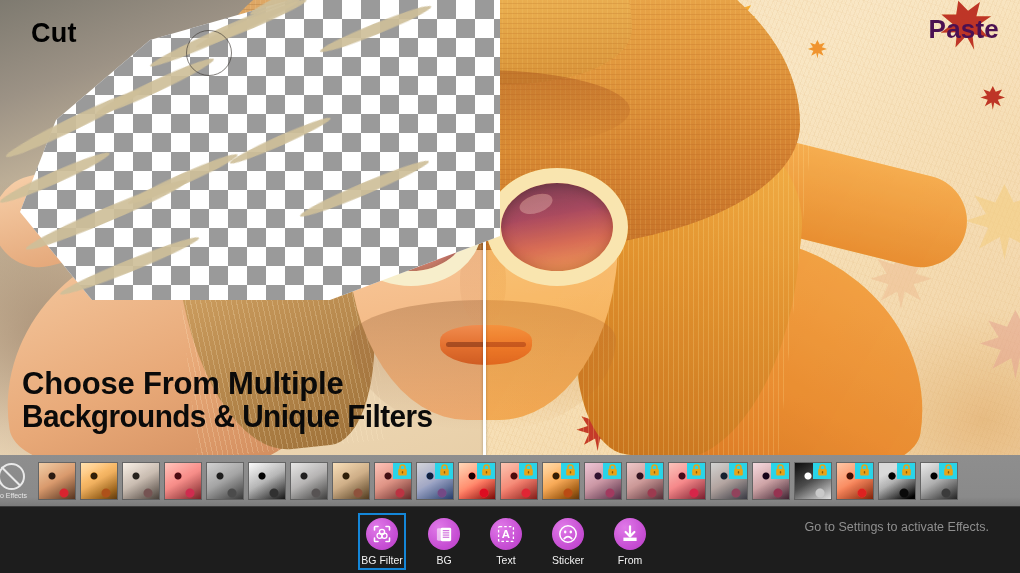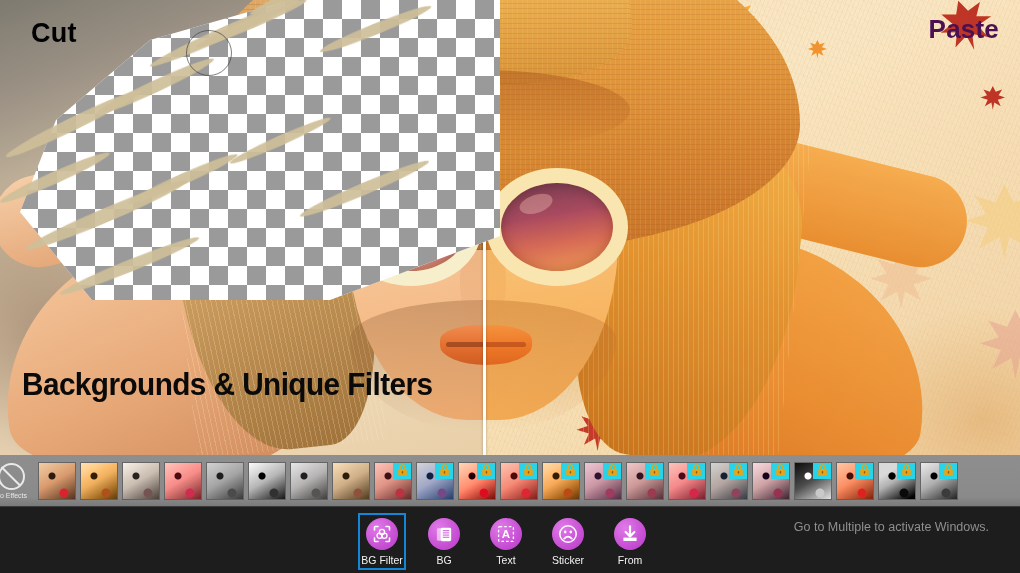--- a/index.html
+++ b/index.html
@@ -305,20 +305,24 @@
       <div class="smear" style="left:230px;top:158px; width:110px; height:10px; transform:rotate(-24deg);"></div>
       <div class="smear" style="left:300px;top:210px; width:140px; height:12px; transform:rotate(-23deg);"></div>
       <div class="smear" style="left:60px; top:288px; width:150px; height:12px; transform:rotate(-22deg);"></div>
     </div>
     <div id="brush-cursor"></div>
 
     <div id="cut-label">Cut</div>
     <div id="paste-label">Paste</div>
 
     <div id="promo">
+      <div class="l1">
+        <span>Choose</span>
+        <span class="thin">From Multiple</span>
+      </div>
       <div class="l2">Backgrounds &amp; Unique Filters</div>
     </div>
   </div>
 
   <div id="filmstrip">
     <div id="no-effects">
       <div class="ring"></div>
       <div class="lbl">No Effects</div>
     </div>
     <div id="thumbs" style="display:flex;align-items:center;">
@@ -614,16 +618,16 @@
             <svg width="20" height="20" viewBox="0 0 20 20">
       <path d="M10 2.4v7.6" stroke="#fff" stroke-width="2.2" stroke-linecap="round"></path>
       <path d="M5.6 8 10 12.4 14.4 8" fill="none" stroke="#fff" stroke-width="2.2" stroke-linecap="round" stroke-linejoin="round"></path>
       <path d="M3.4 13.6h13.2v3.4H3.4z" fill="#fff"></path>
             </svg>
           </div>
           <div class="tlabel">From</div>
         </div>
       </div>
     <div id="watermark">
-      <div class="w2">Go to Multiple to activate Windows.</div>
+      <div class="w2">Go to Settings to activate Effects.</div>
     </div>
   </div>
 </div>
 
 </body></html>

